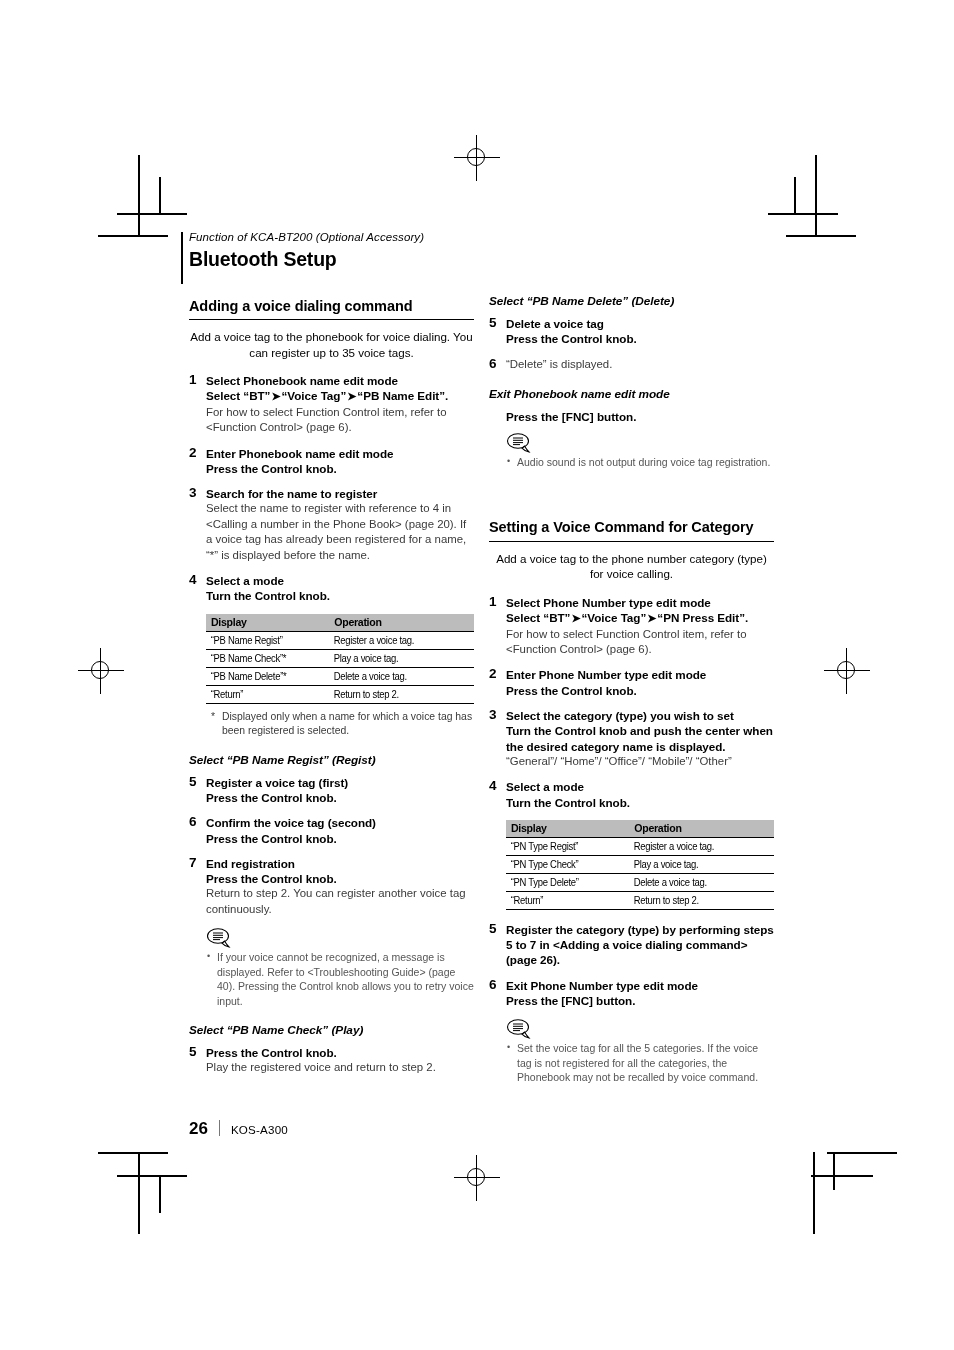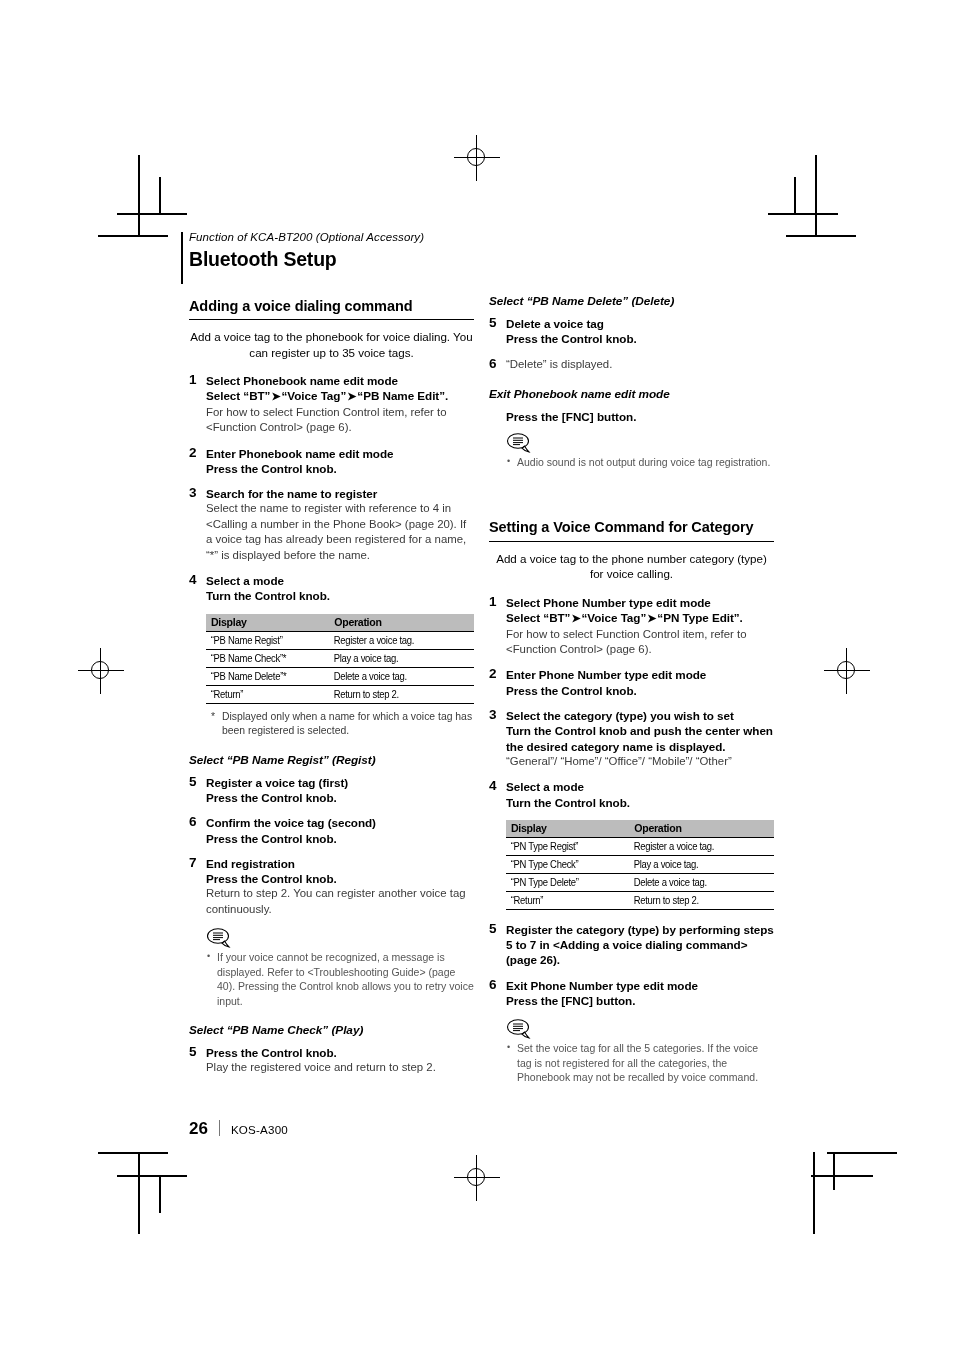--- a/index.html
+++ b/index.html
@@ -425,21 +425,21 @@
 
     <h2 class="section two-line" style="margin-top:48px;">Setting a Voice Command for Category</h2>
     <hr class="section-rule">
 
     <p class="intro">Add a voice tag to the phone number category (type) for voice calling.</p>
 
     <div class="step">
       <span class="num">1</span>
       <span class="bold">Select Phone Number type edit mode</span>
       <span class="bold">
-        <span>Select “BT”</span><span class="arrow">➤</span><span>“Voice Tag”</span><span class="arrow">➤</span><span>“PN Type Edit”.</span>
+        <span>Select “BT”</span><span class="arrow">➤</span><span>“Voice Tag”</span><span class="arrow">➤</span><span>“PN Press Edit”.</span>
       </span>
       <span class="plain">For how to select Function Control item, refer to &lt;Function Control&gt; (page 6).</span>
     </div>
 
     <div class="step">
       <span class="num">2</span>
       <span class="bold">Enter Phone Number type edit mode</span>
       <span class="bold">Press the Control knob.</span>
     </div>
 

